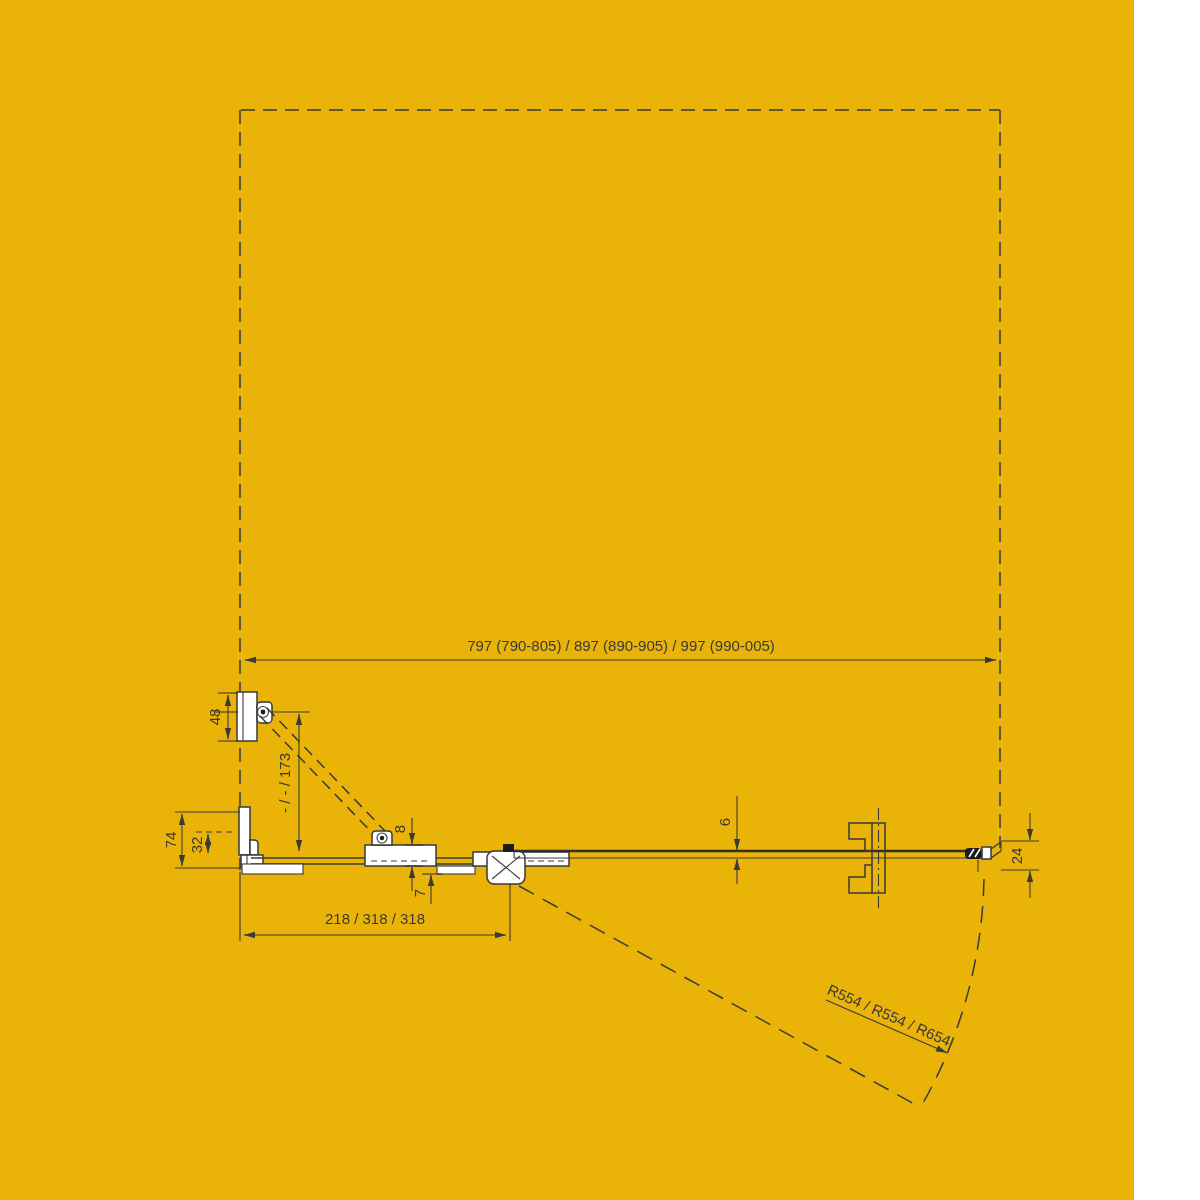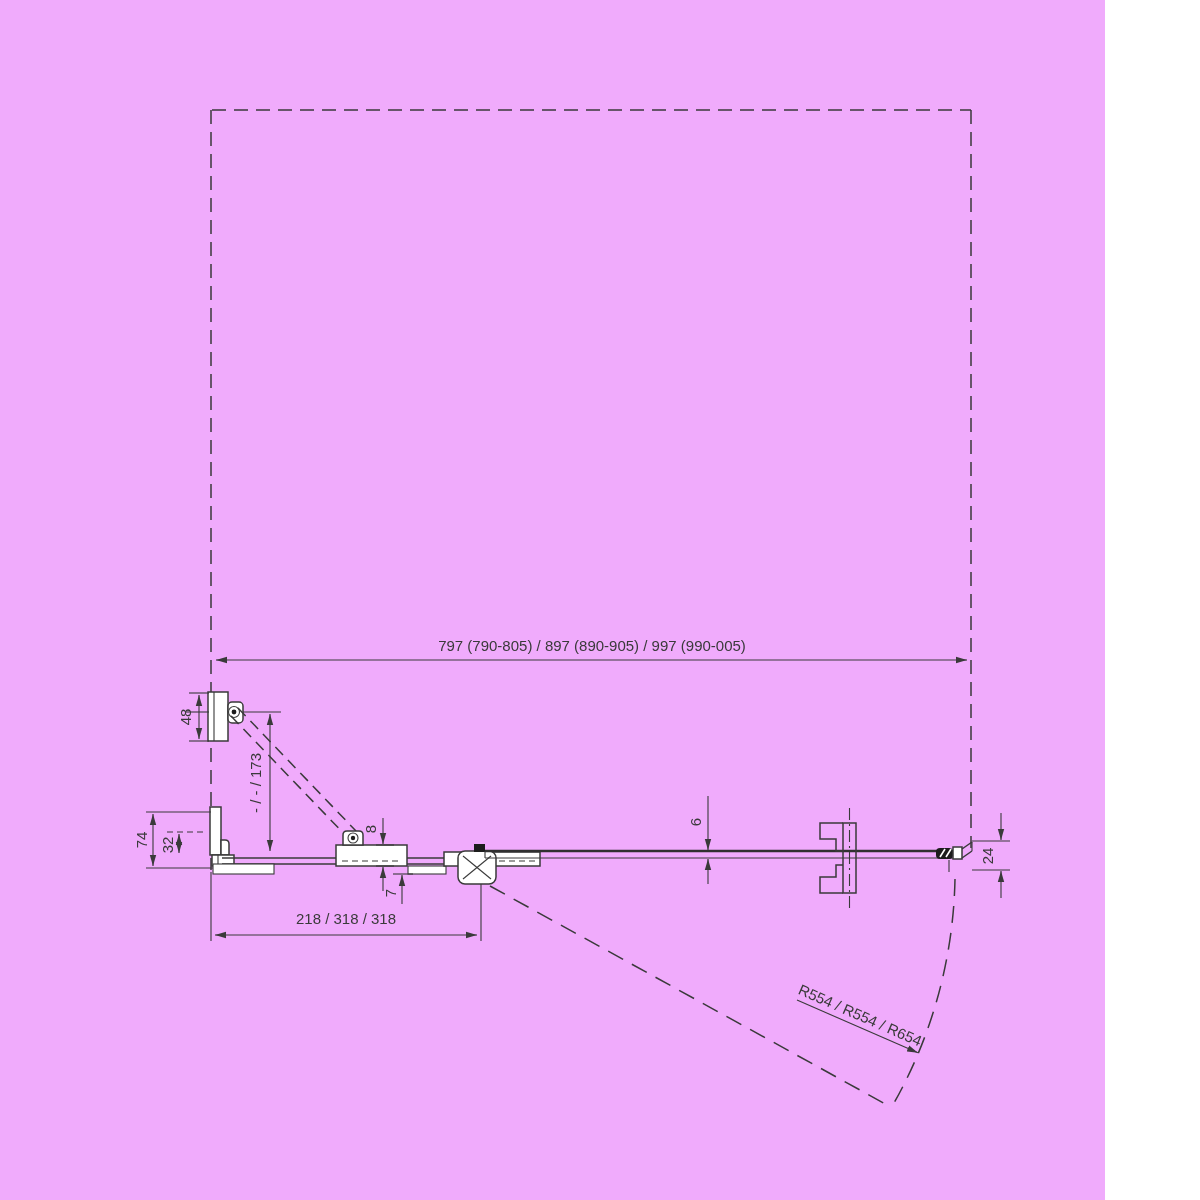--- a/index.html
+++ b/index.html
@@ -1,16 +1,16 @@
 <!DOCTYPE html>
 <html><head>
 <meta charset="utf-8">
 <style>
   html,body{margin:0;padding:0;background:#ffffff;}
-  .page{width:1105px;height:1200px;background:#f0abfc;position:relative;overflow:hidden;}
+  .page{width:1105px;height:1200px;background:#eab308;position:relative;overflow:hidden;padding-left:29px;}
   svg{display:block;}
   .s   {stroke:#3a3a3a;fill:none;stroke-width:1.5;stroke-linecap:butt;}
   .thin{stroke:#3a3a3a;fill:none;stroke-width:1.1;}
   .thick{stroke:#303030;fill:none;stroke-width:2.4;}
   .wfill{fill:#ffffff;}
   .walldash{stroke-dasharray:14 8;}
   .bardash {stroke-dasharray:11 7;}
   .swingdash{stroke-dasharray:17 10;stroke-width:1.5;}
   .hiddash{stroke-dasharray:6 4;}
   .cdash{stroke-dasharray:12 4 2 4;}

